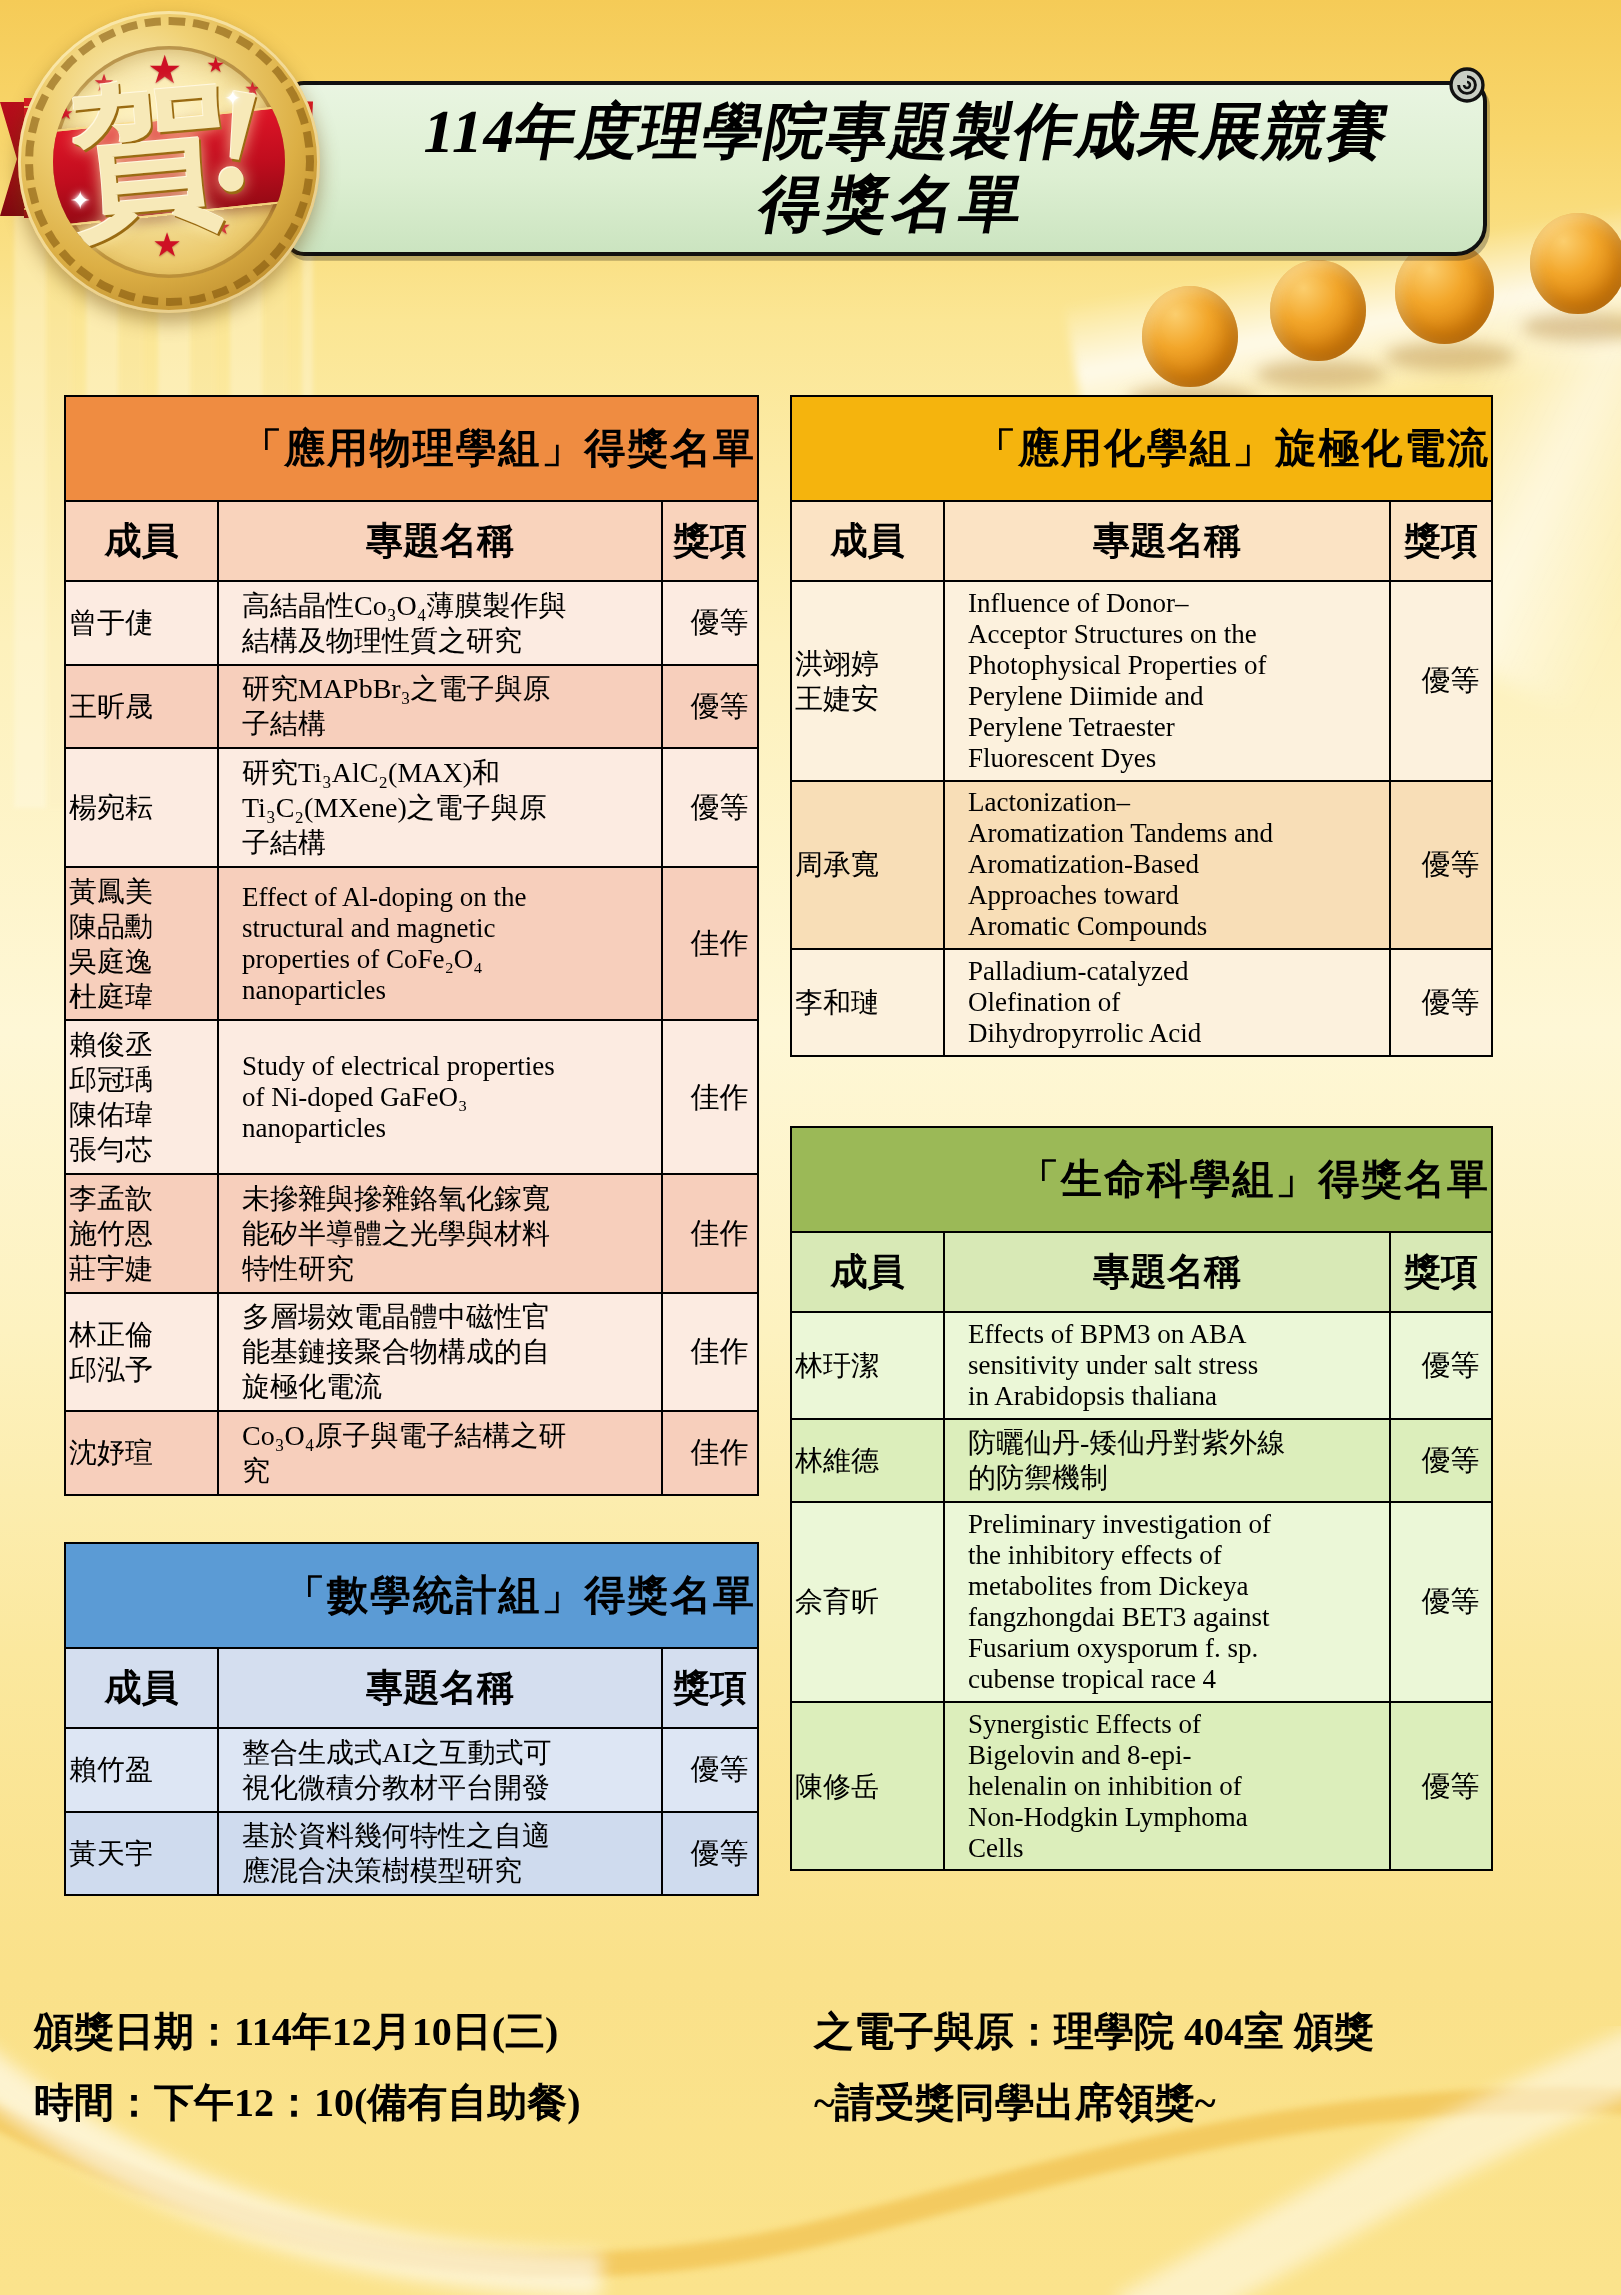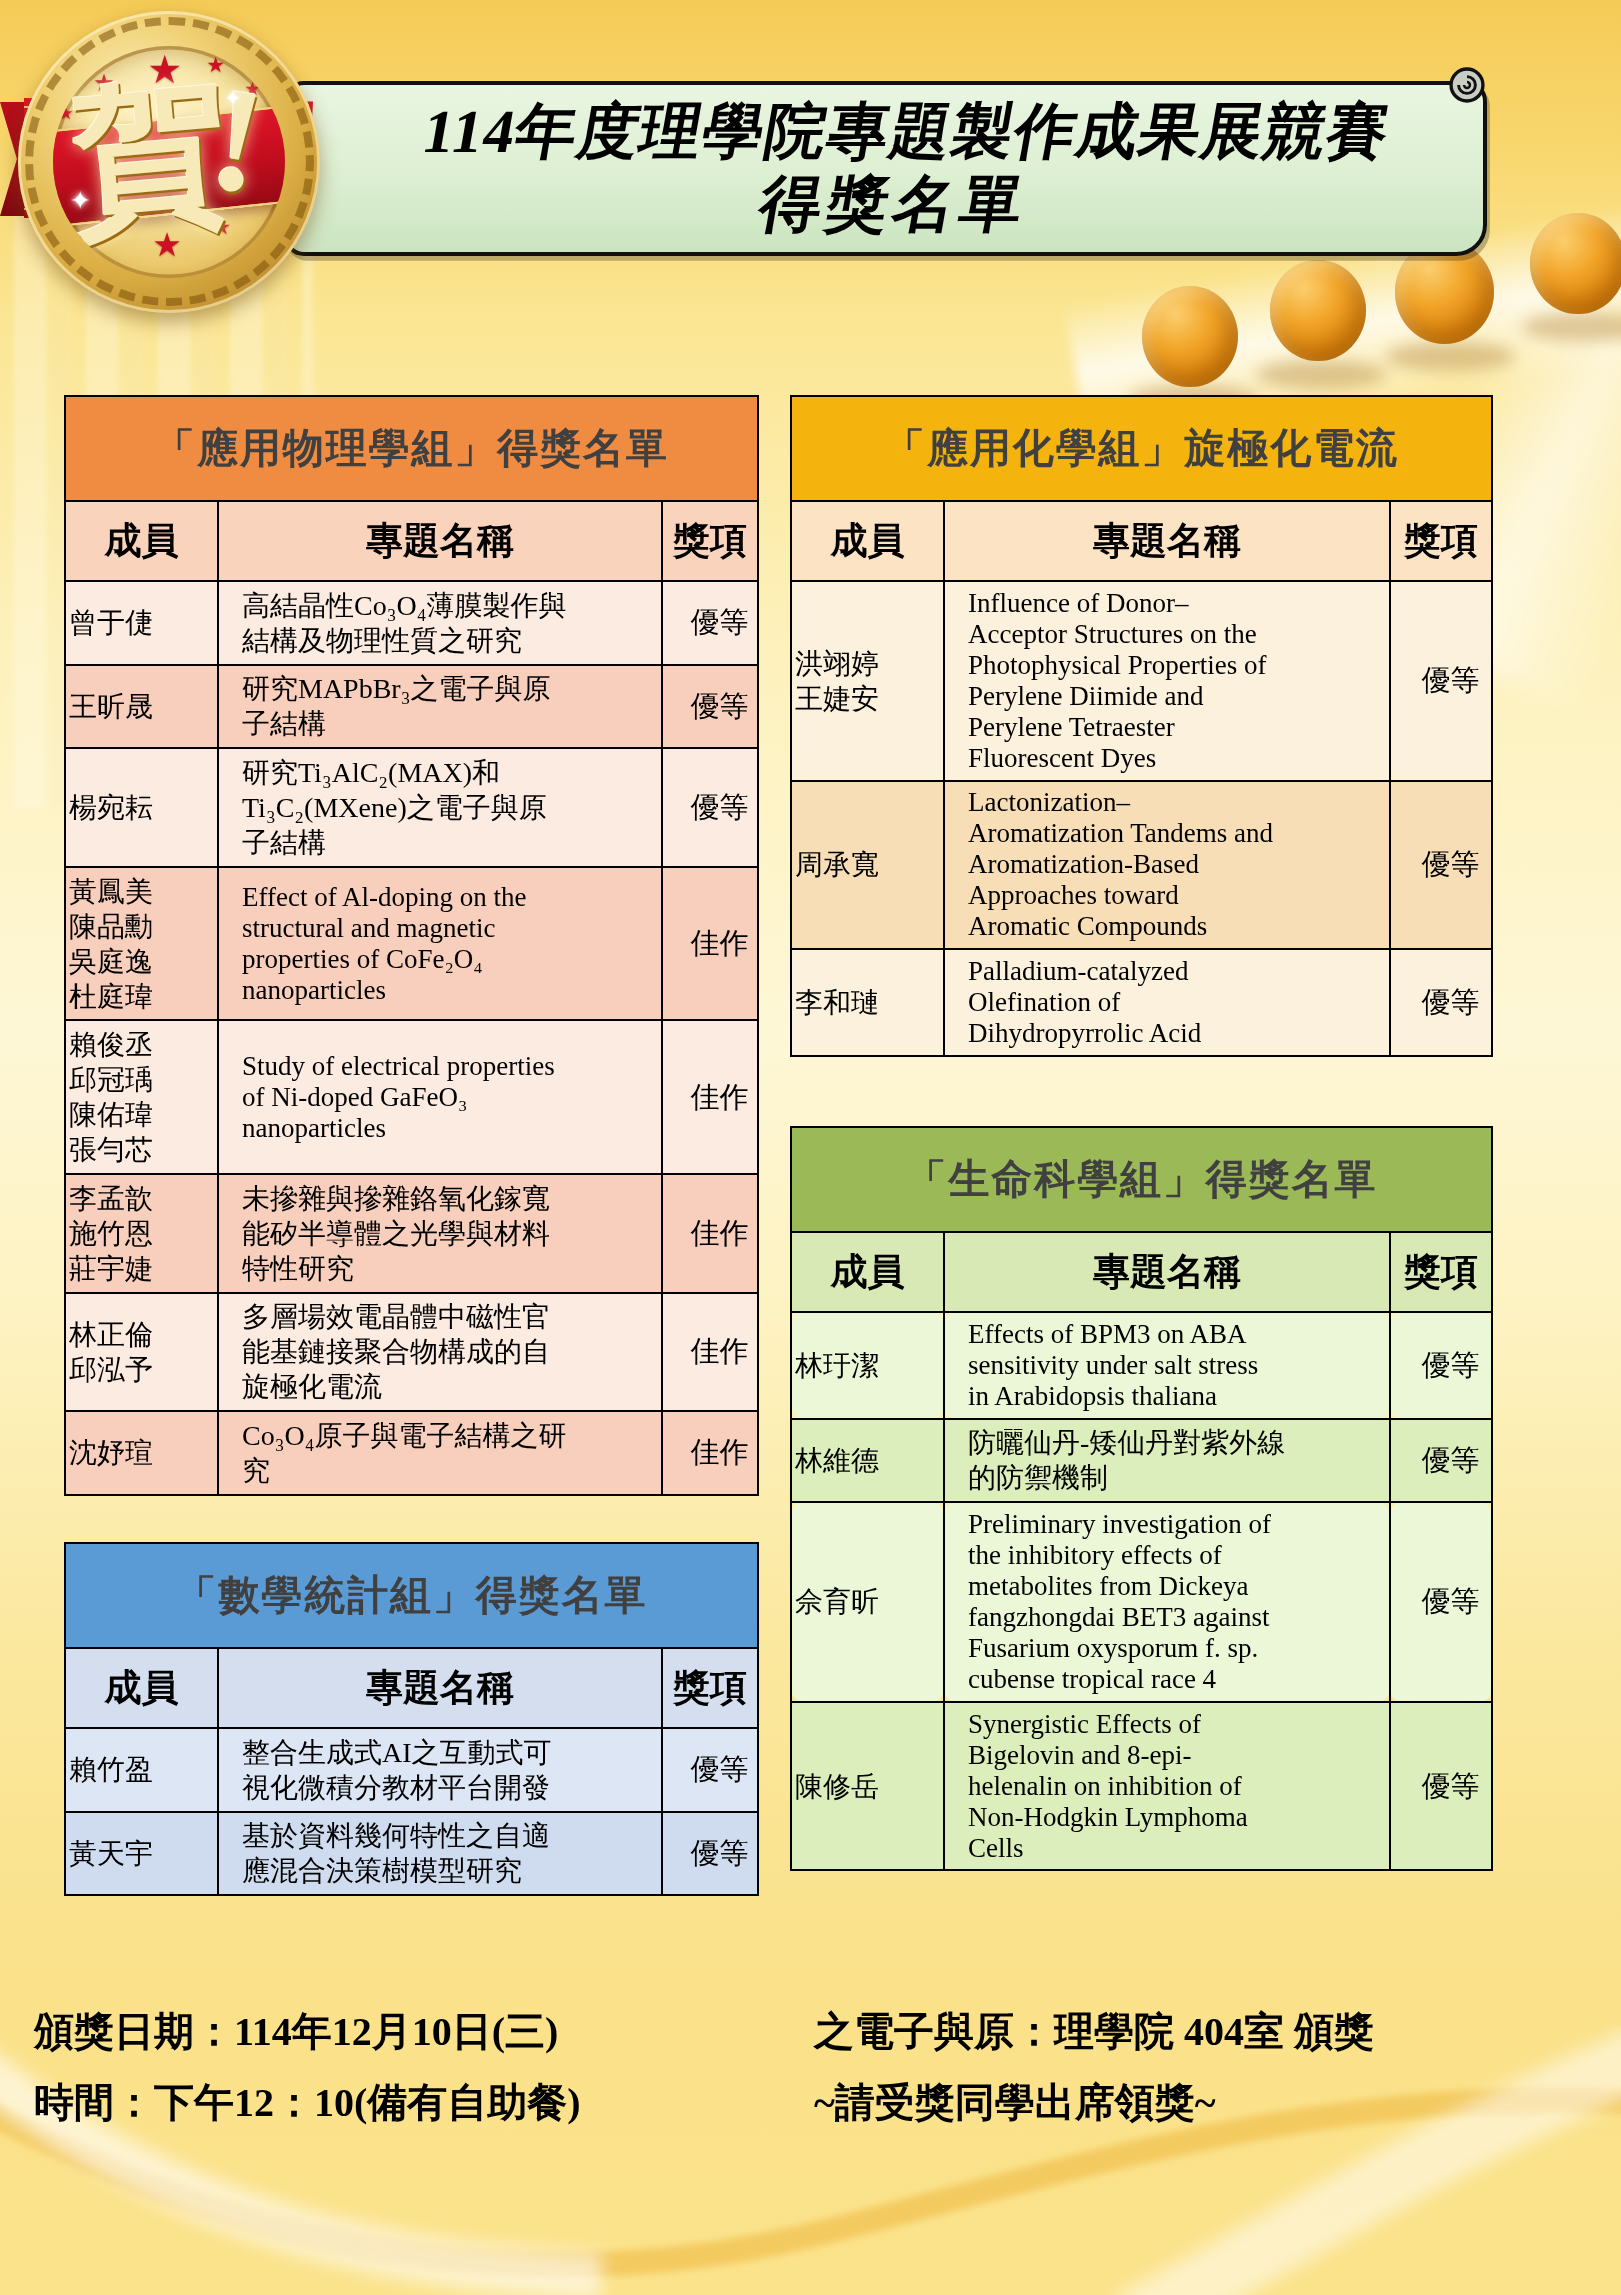--- a/index.html
+++ b/index.html
@@ -123,22 +123,22 @@
   }
   .title-line1{font-size:61px; line-height:72px; font-weight:700; letter-spacing:1.4px; white-space:nowrap;}
   .title-line2{font-size:62px; line-height:73px; font-weight:700; letter-spacing:4.8px; white-space:nowrap;}
   .curl{position:absolute; right:-4.8px; top:-21px; width:42px; height:42px;}
   
   .award-table{
     position:absolute; z-index:2; border-collapse:collapse; table-layout:fixed;
   }
   .award-table th,.award-table td{border:2.9px solid #000;}
   th.cat{
-    height:101px; font-size:41px; font-weight:800; letter-spacing:1.9px; color:#404040;
-    font-family:"Liberation Sans","DejaVu Sans",sans-serif; text-align:center;
+    height:101px; font-size:41px; font-weight:800; letter-spacing:1.9px; color:#000000;
+    font-family:"Liberation Sans","DejaVu Sans",sans-serif; text-align:right;
   }
   th.colh{
     height:76px; font-size:37px; font-weight:800; text-align:center;
     font-family:Liberation Serif, serif;
   }
   td{font-size:28px; line-height:35px; vertical-align:middle;}
   td.cell-member{text-align:left; white-space:pre-line; padding:5.8px 2.9px;}
   td.cell-project{text-align:left; white-space:pre-line; padding:5.8px 11.5px 5.8px 23px;}
   td.cell-project.en{font-size:27px; line-height:31px;}
   td.cell-award{text-align:center; font-size:29px;padding-left:20px;}
@@ -146,21 +146,21 @@
   .t-physics th.cat{background:var(--physics-header,#EF8C41);}
   .t-physics th.colh{background:var(--physics-colhdr,#F9D3BC);}
   .t-physics tr.light td{background:var(--physics-light,#FCEBE1);}
   .t-physics tr.dark td{background:var(--physics-dark,#F7CFBC);}
   .t-chem th.cat{background:var(--chem-header,#F5B40D);}
   .t-chem th.colh{background:var(--chem-colhdr,#FBE3C4);}
   .t-chem tr.light td{background:var(--chem-light,#FCF1DD);}
   .t-chem tr.dark td{background:var(--chem-dark,#F8DEB7);}
   .t-life th.cat{background:var(--life-header,#9BB957);}
   .t-life th.colh{background:var(--life-colhdr,#D8E9B6);}
-  .t-life tr.light td{background:var(--life-light,#EBF7D7);border-radius:13px;}
+  .t-life tr.light td{background:var(--life-light,#EBF7D7);}
   .t-life tr.dark td{background:var(--life-dark,#DCEEBB);}
   .t-math th.cat{background:var(--math-header,#5B9BD5);}
   .t-math th.colh{background:var(--math-colhdr,#D4DEEF);}
   .t-math tr.light td{background:var(--math-light,#DDE6F4);}
   .t-math tr.dark td{background:var(--math-dark,#CFDBEE);}
   #table-physics{left:64px; top:395px;  width:694px;}
   #table-chem   {left:790px; top:395px; width:701px;}
   #table-life   {left:790px; top:1126px;width:701px;}
   #table-math   {left:64px; top:1542px; width:694px;}
   #table-physics col.c-member,#table-math col.c-member{width:153px;}

